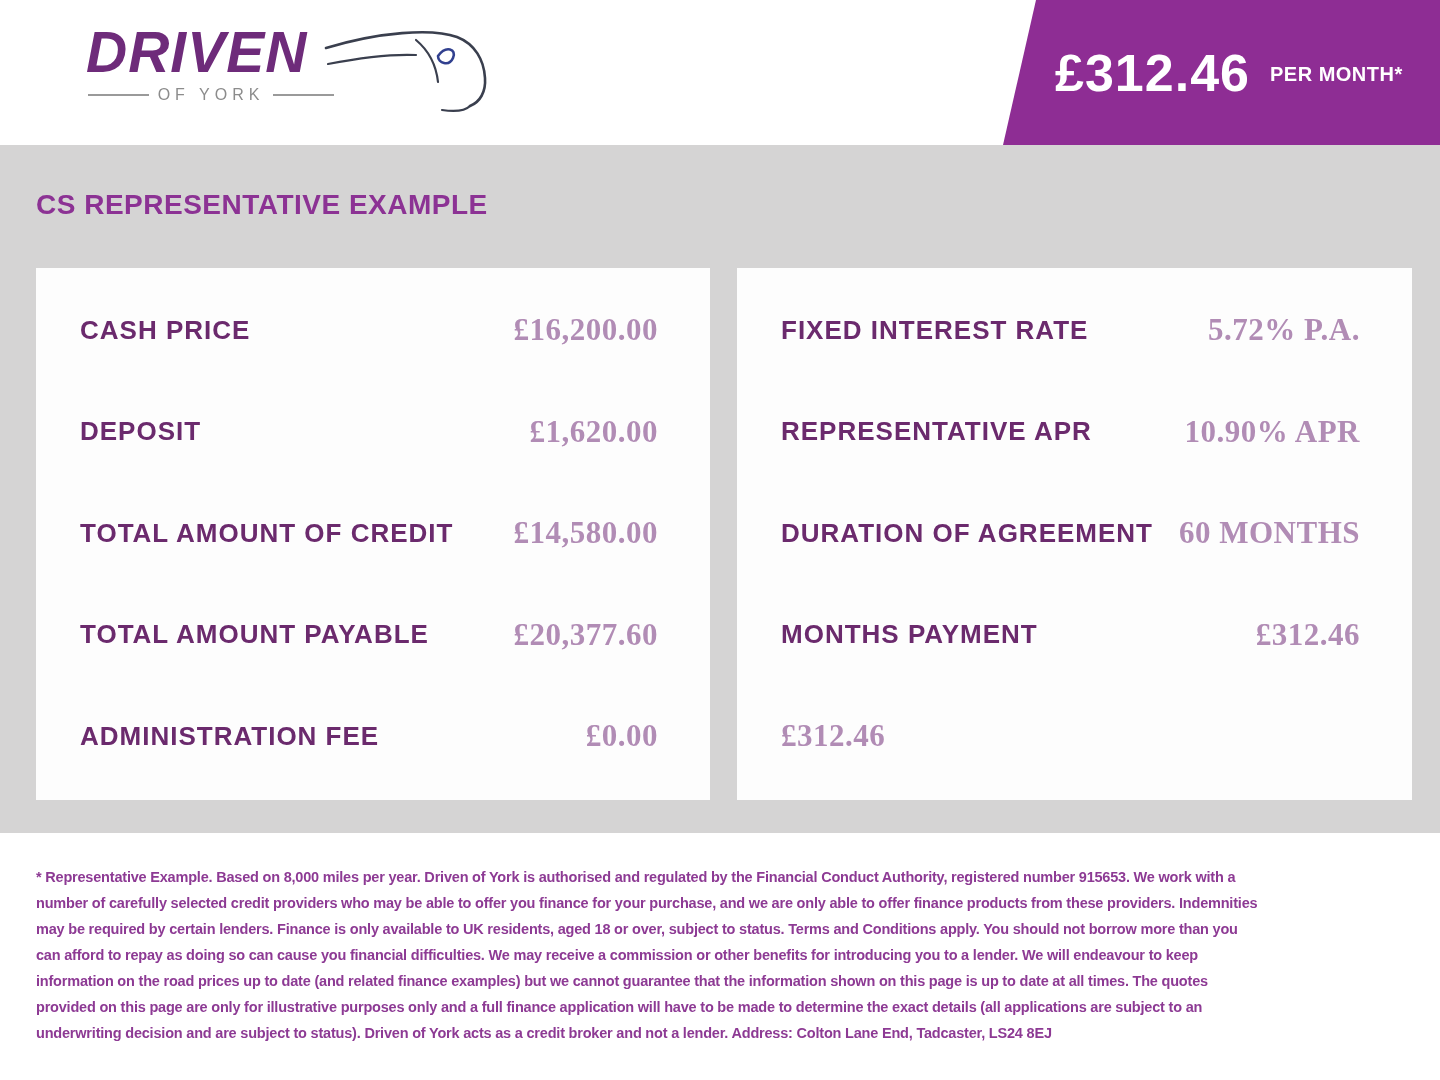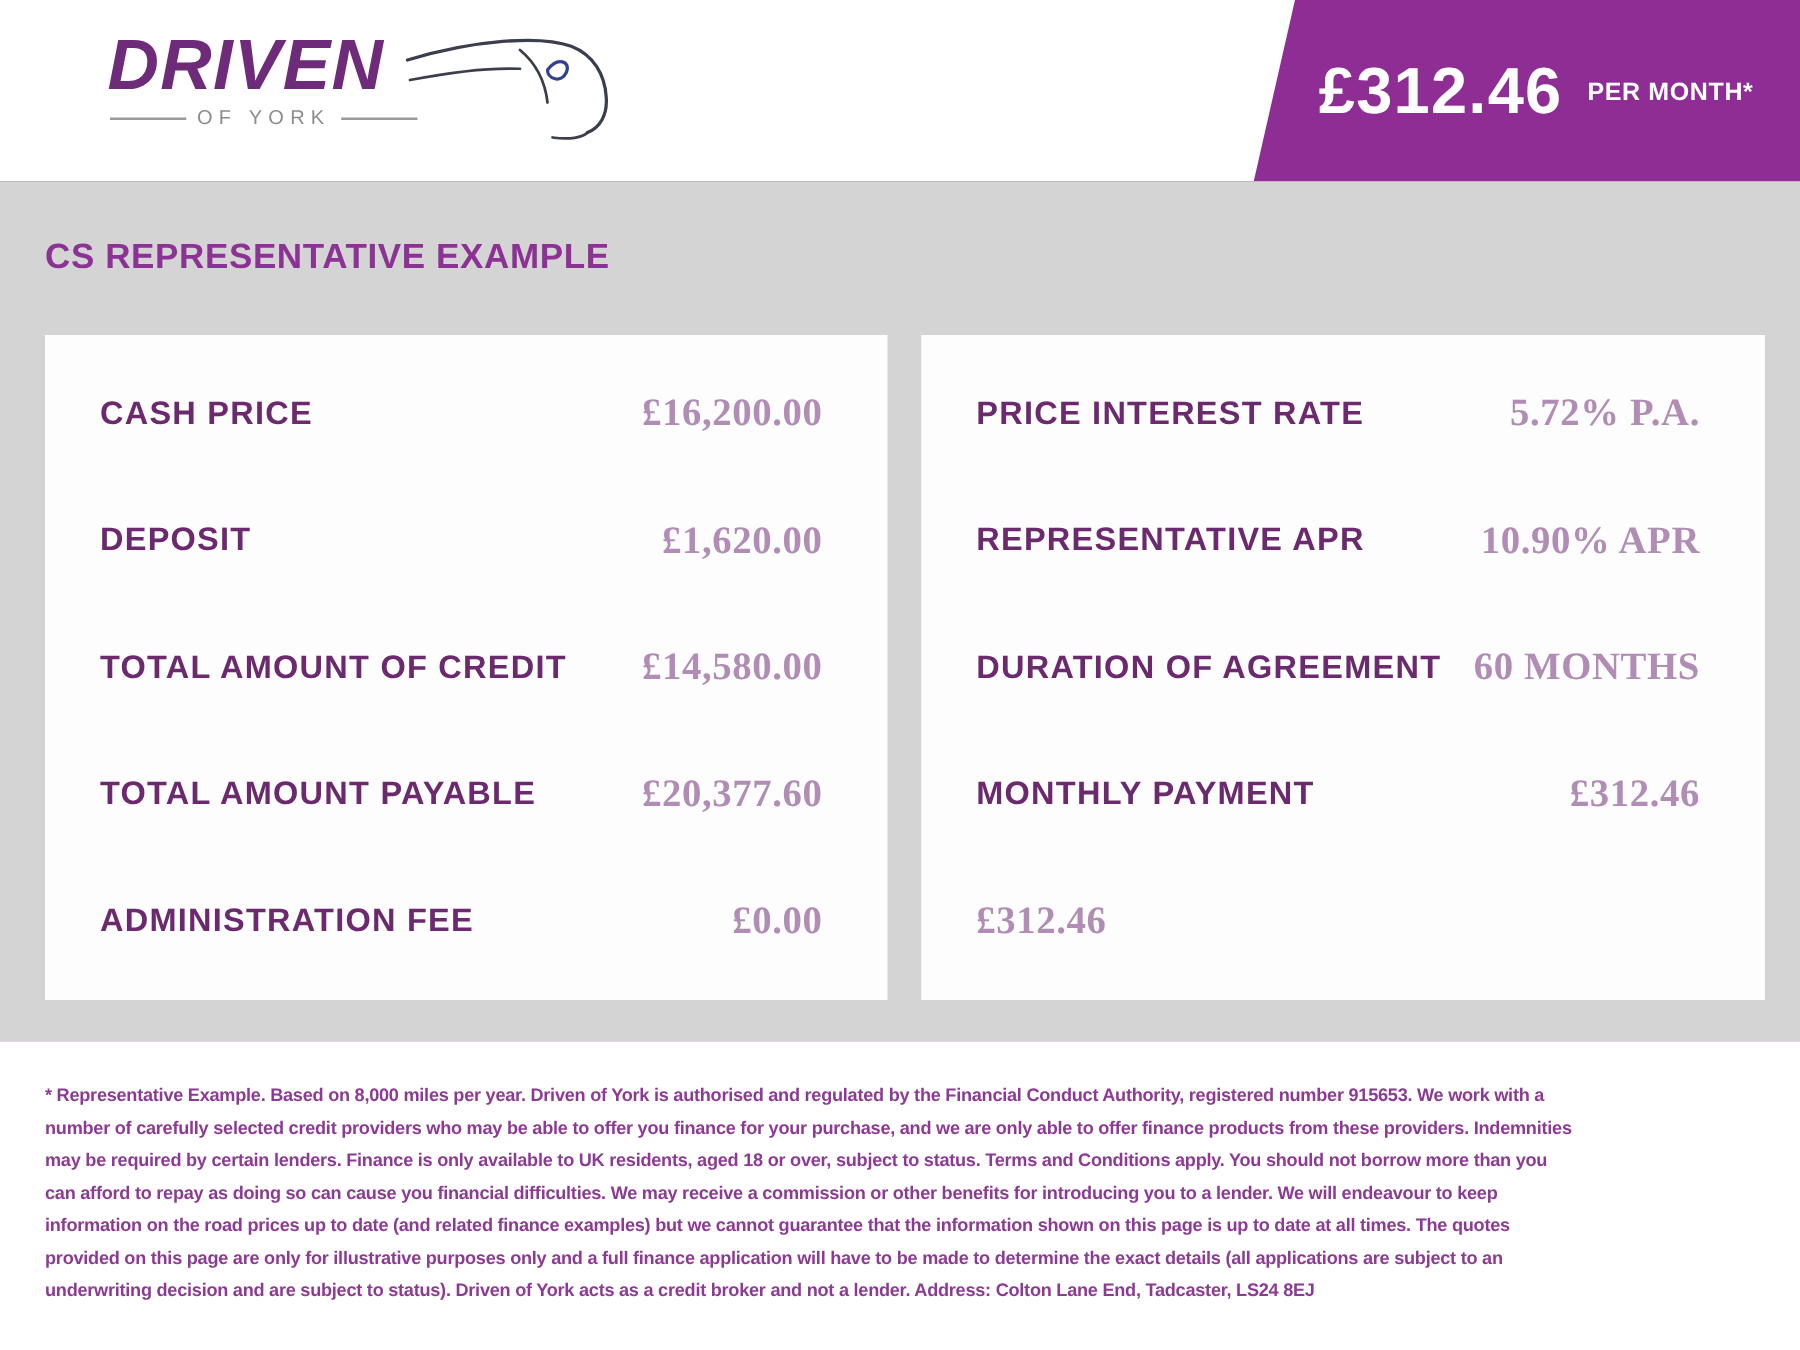--- a/index.html
+++ b/index.html
@@ -1,18 +1,18 @@
 <!DOCTYPE html>
 <html><head>
 <meta charset="utf-8">
 <style>
   html,body{margin:0;padding:0;background:#ffffff;}
   .page{
     position:relative;width:1440px;height:1080px;overflow:hidden;
-    background:#701a75;font-family:"Liberation Sans",sans-serif;
+    background:#ec4899;font-family:"Liberation Sans",sans-serif;
   }
 
   
   .top-band{position:absolute;left:0;top:0;width:1440px;height:145px;background:#ffffff;}
 
   .logo{position:absolute;left:86px;top:24px;width:340px;height:100px;}
   .logo-brand{
     font-size:57px;font-weight:bold;font-style:italic;line-height:1;
     color:#6e2b7a;letter-spacing:1px;
   }
@@ -119,33 +119,33 @@
         <span class="finance-value">£20,377.60</span>
       </div>
       <div class="finance-row">
         <span class="finance-label">ADMINISTRATION FEE</span>
         <span class="finance-value">£0.00</span>
       </div>
     </div>
 
     <div class="card card-right">
       <div class="finance-row">
-        <span class="finance-label">PRICE INTEREST RATE</span>
+        <span class="finance-label">FIXED INTEREST RATE</span>
         <span class="finance-value">5.72% P.A.</span>
       </div>
       <div class="finance-row">
         <span class="finance-label">REPRESENTATIVE APR</span>
         <span class="finance-value">10.90% APR</span>
       </div>
       <div class="finance-row">
         <span class="finance-label">DURATION OF AGREEMENT</span>
         <span class="finance-value">60 MONTHS</span>
       </div>
       <div class="finance-row">
-        <span class="finance-label">MONTHLY PAYMENT</span>
+        <span class="finance-label">MONTHS PAYMENT</span>
         <span class="finance-value">£312.46</span>
       </div>
       <div class="finance-row">
         <span class="finance-value">£312.46</span>
       </div>
     </div>
   </div>
 
   <div class="bottom-band">
     <div class="disclaimer">* Representative Example. Based on 8,000 miles per year. Driven of York is authorised and regulated by the Financial Conduct Authority, registered number 915653. We work with a number of carefully selected credit providers who may be able to offer you finance for your purchase, and we are only able to offer finance products from these providers. Indemnities may be required by certain lenders. Finance is only available to UK residents, aged 18 or over, subject to status. Terms and Conditions apply. You should not borrow more than you can afford to repay as doing so can cause you financial difficulties. We may receive a commission or other benefits for introducing you to a lender. We will endeavour to keep information on the road prices up to date (and related finance examples) but we cannot guarantee that the information shown on this page is up to date at all times. The quotes provided on this page are only for illustrative purposes only and a full finance application will have to be made to determine the exact details (all applications are subject to an underwriting decision and are subject to status). Driven of York acts as a credit broker and not a lender. Address: Colton Lane End, Tadcaster, LS24 8EJ</div>

